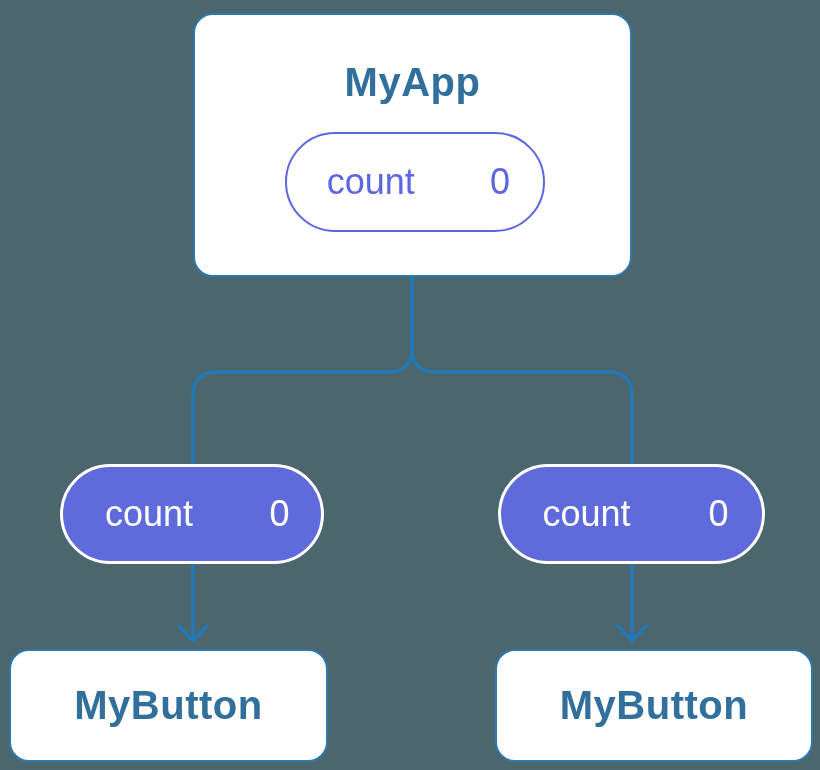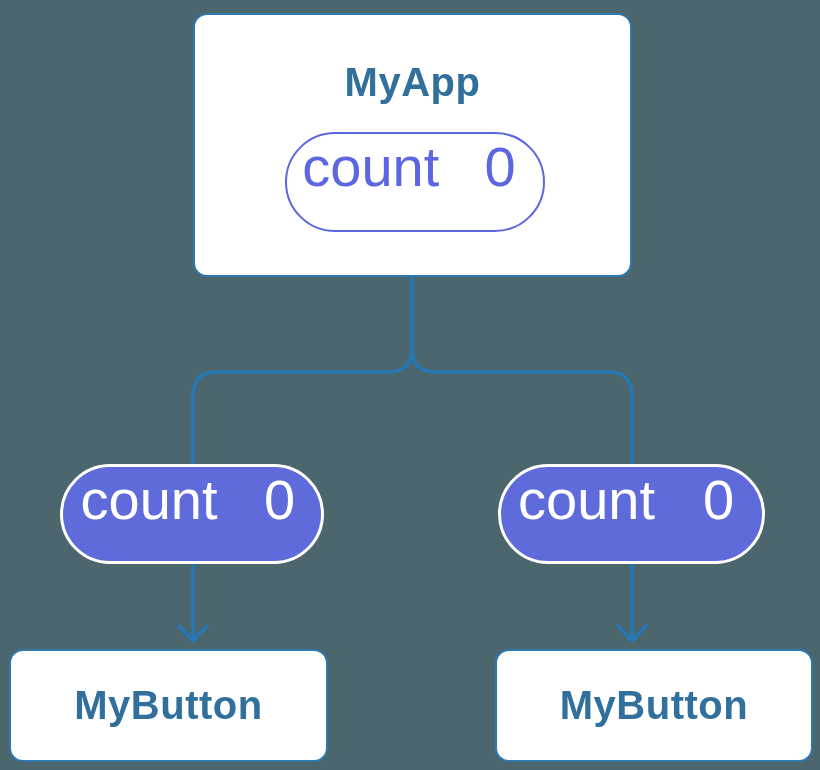--- a/index.html
+++ b/index.html
@@ -22,41 +22,41 @@
     fill: none;
     stroke: var(--connector, #2478B5);
     stroke-width: 3.5;
     stroke-linecap: round;
     stroke-linejoin: round;
   }
   .node {
     position: absolute;
     background: var(--node-fill, #FFFFFF);
     border: 2.5px solid var(--node-border, #2E78AE);
-    border-radius: 14px;
+    border-radius: 20px;
     box-sizing: border-box;
     z-index: 1;
   }
   .node-myapp { left: 193px; top: 13px; width: 439px; height: 264px; }
   .node-title {
     position: absolute; left: 0; right: 0; top: 44px;
     text-align: center;
     font-size: 40px; font-weight: bold; line-height: 46px;
     color: var(--node-label, #316F9D);
     letter-spacing: 0.5px;
   }
   .pill {
     position: absolute;
     display: flex;
-    align-items: flex-start;
+    align-items: center;
     border-radius: 50px;
     box-sizing: border-box;
     overflow: hidden;
     z-index: 2;
-    font-size: 56px;
+    font-size: 36px;
   }
   .pill-section {
     display: flex; align-items: center; justify-content: center;
   }
   .pill-name { flex: 1 1 auto; }
   .pill-state {
     left: 90px; top: 117px; width: 260px; height: 100px;
     background: var(--node-fill, #FFFFFF);
     border: 2.5px solid var(--state-pill, #5B66E0);
     color: var(--state-pill, #5B66E0);

